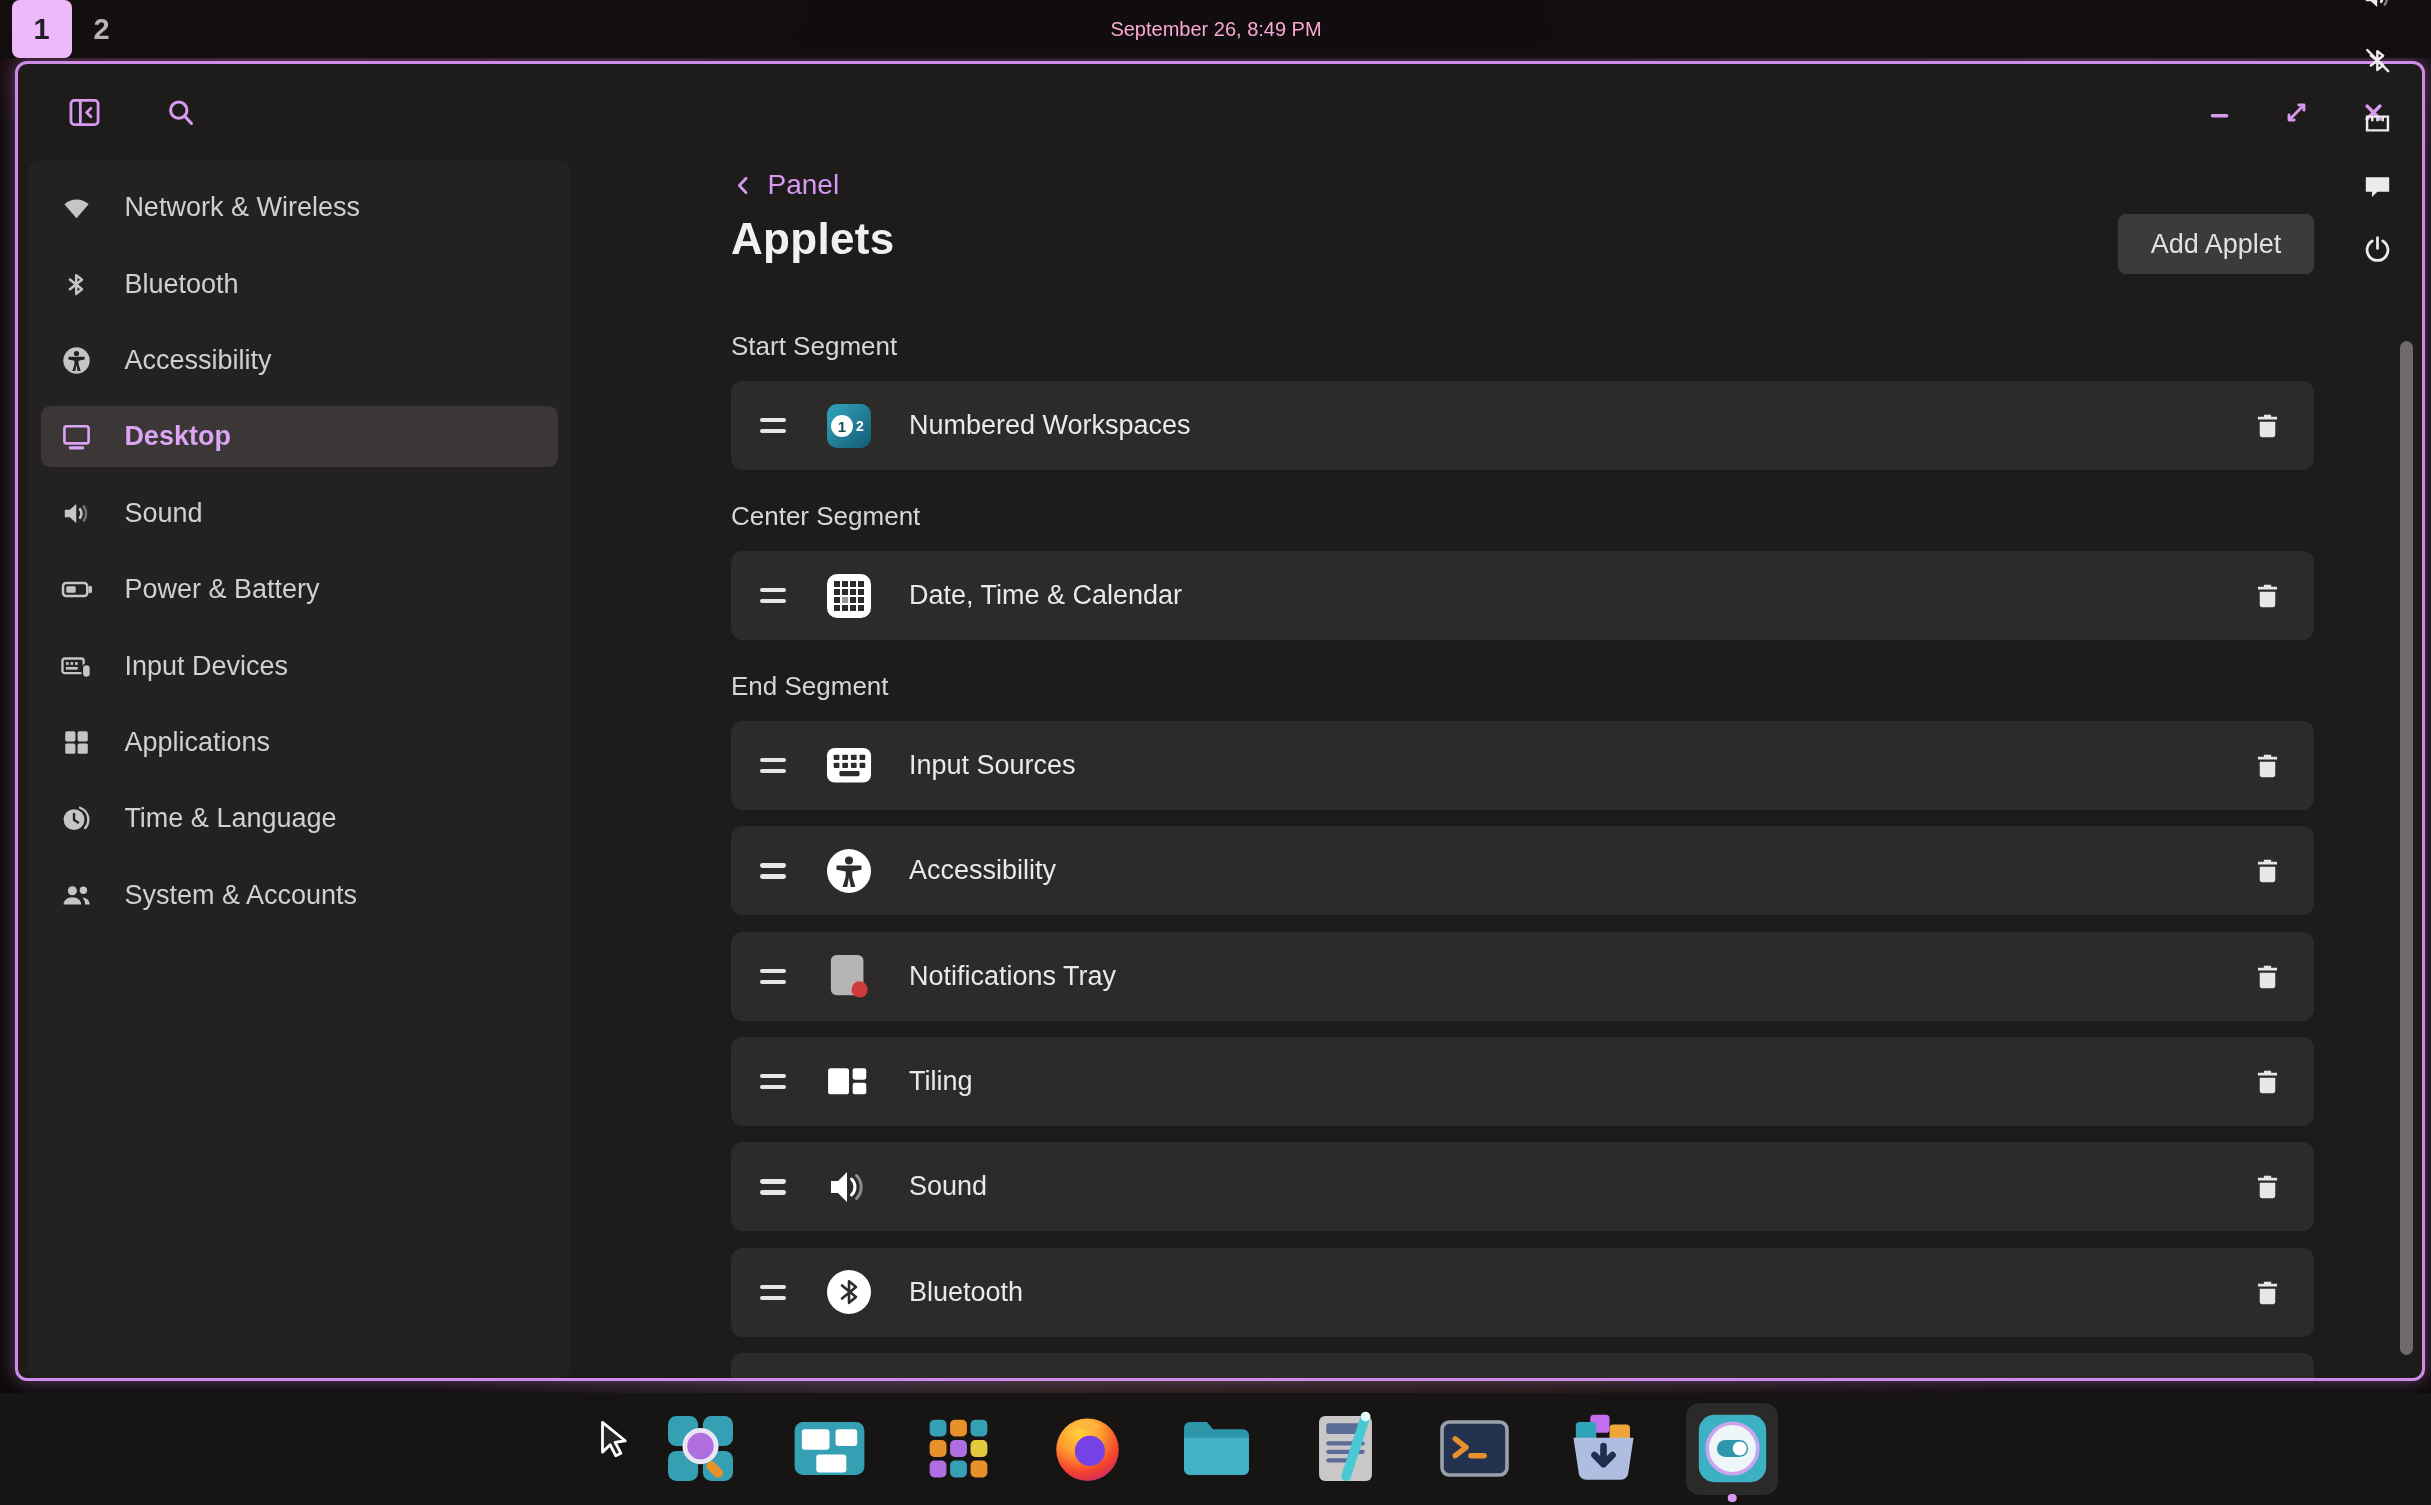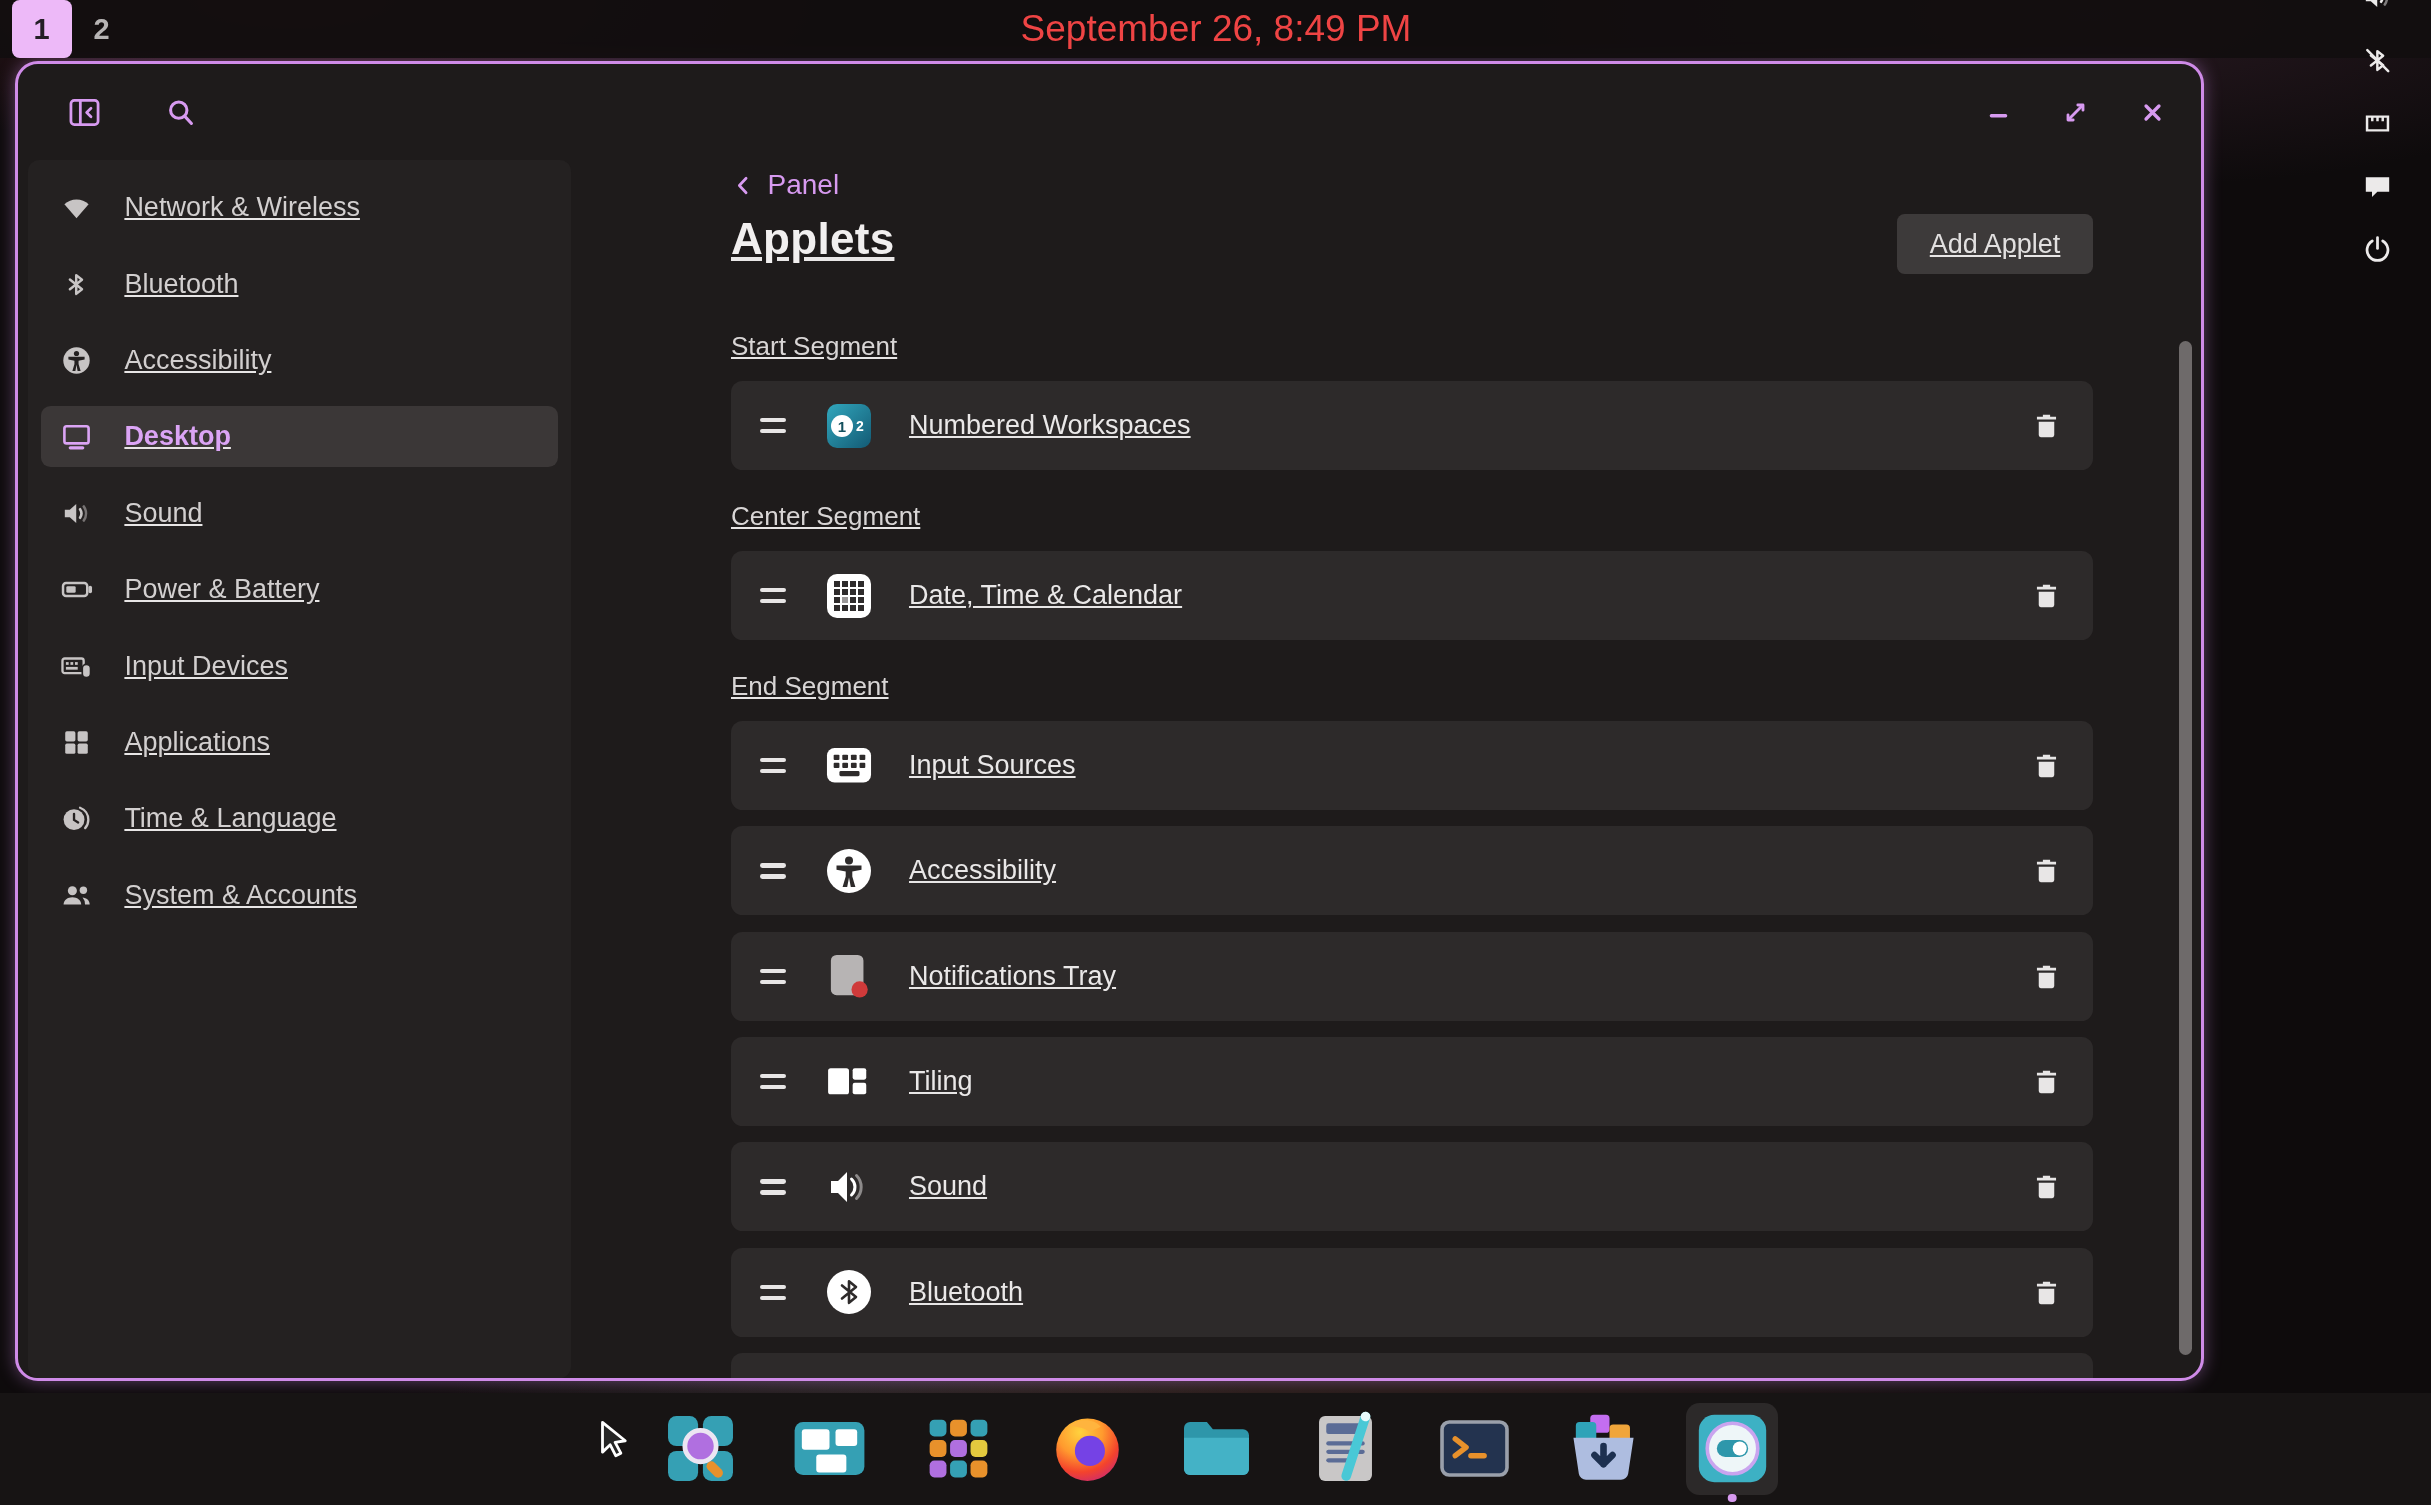--- a/index.html
+++ b/index.html
@@ -19,29 +19,29 @@
   .icon svg { width:100%; height:100%; display:block; }
 
   
   .topbar { position:absolute; top:0; left:0; right:0; height:58px;
             background:rgba(18,14,15,.94); display:flex; align-items:center; z-index:5; }
   .ws-wrap { display:flex; margin-left:11.5px; height:58px; }
   .ws { width:60px; height:58px; display:flex; align-items:center; justify-content:center;
         font-size:29px; font-weight:700; color:#b7b4b4; }
   .ws.active { background:#edb9f8; color:#241e26; border-radius:7.7px; }
   .clock { position:absolute; left:50%; transform:translateX(-50%);
-           font-size:37px; color:#ef4444; white-space:nowrap; }
+           font-size:20px; color:#f9a8d4; white-space:nowrap; }
   .status { margin-left:auto; display:flex; align-items:center; gap:30px; padding-right:38px;flex-direction:column; }
   .status .icon { width:33px; height:33px; color:#eceaea; }
   .kbd-layout { font-size:28px; color:#eceaea; }
 
   
-  .window { position:absolute; left:15.4px; top:61px; width:2189px; height:1320px;
-            background:#1e1b1b; border:3.8px solid #cf8be8; border-radius:23px;
-            box-shadow:0 0 17.3px rgba(207,139,232,.42); overflow:hidden;text-decoration:underline; }
+  .window { position:absolute; left:15.4px; top:61px; width:2410px; height:1320px;
+            background:#1e1b1b; border:3.8px solid #cf8be8; border-radius:12px;
+            box-shadow:0 0 17.3px rgba(207,139,232,.42); overflow:hidden; }
   .win-header { height:96px; display:flex; align-items:center; padding:0 33px 0 48px; }
   .win-header .icon { color:#d79af0; }
   .hd-toggle { width:37px; height:37px; }
   .hd-search { width:35px; height:35px; margin-left:60px; }
   .win-controls { margin-left:auto; display:flex; gap:46px; align-items:center; }
   .win-controls .icon { width:31px; height:31px; color:#d79af0; }
   .win-body { display:flex; height:calc(100% - 96px); }
 
   
   .sidebar { width:543px; margin-left:9.6px; background:#242121; border-radius:11.5px;

